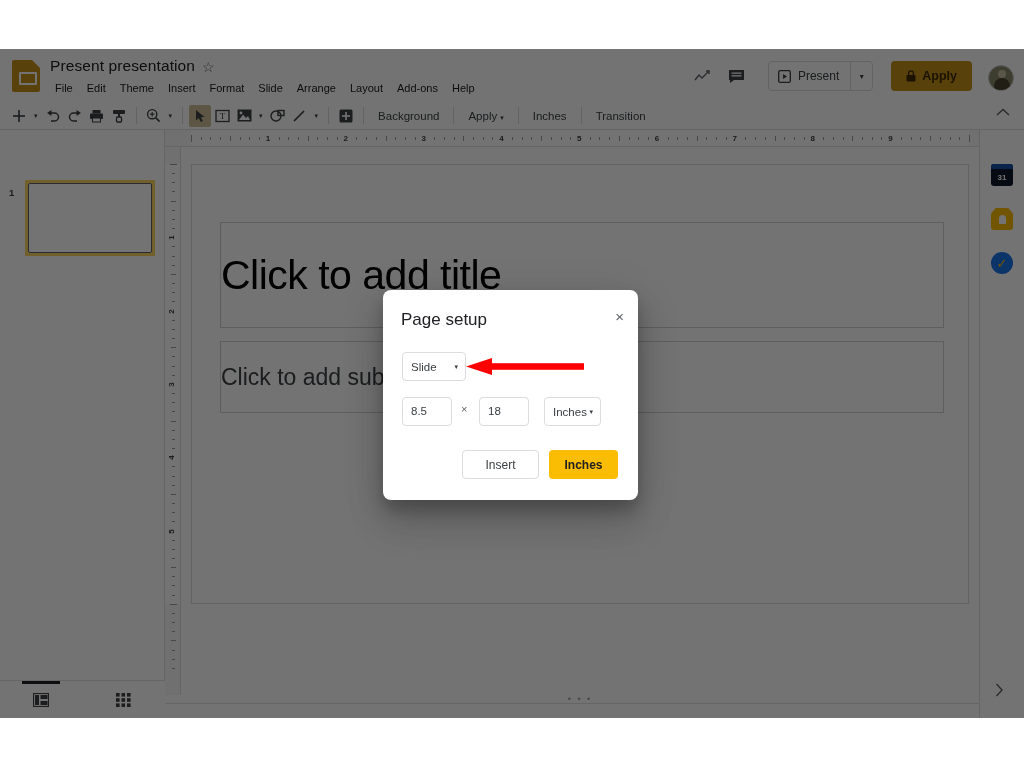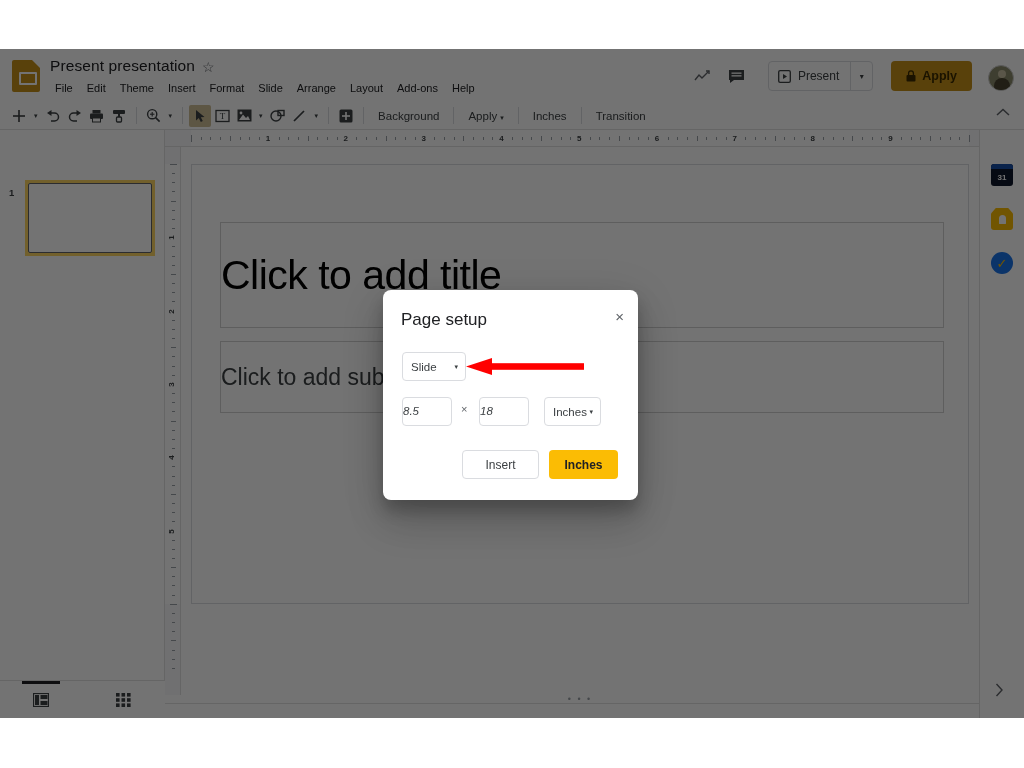--- a/index.html
+++ b/index.html
@@ -125,21 +125,21 @@
   .dlg-title { position:absolute; left:18px; top:20px; font-size:17px; color:#202124; }
   .dlg-close { position:absolute; right:14px; top:19px; font-size:15px; color:#5f6368; cursor:pointer; line-height:1;}
   .dlg-select {
     position:absolute; left:19px; top:62px; width:64px; height:29px;
     border:1px solid #dadce0; border-radius:4px; display:flex; align-items:center; justify-content:space-between;
     padding:0 7px 0 8px; font-size:11.5px; color:#3c4043; cursor:pointer; background:#fff;
   }
   .dlg-select .cr { font-size:7px; color:#3c4043; }
   .dlg-w, .dlg-h {
     position:absolute; top:107px; height:29px; border:1px solid #dadce0; border-radius:4px;
-    font-size:11.5px; color:#3c4043; padding-left:0; line-height:27px; background:#fff; cursor:text;font-style:italic;
+    font-size:11.5px; color:#3c4043; padding-left:8px; line-height:27px; background:#fff; cursor:text;
   }
   .dlg-w { left:19px; width:50px; }
   .dlg-x { position:absolute; left:78px; top:113px; font-size:11px; color:#5f6368; }
   .dlg-h { left:96px; width:50px; }
   .dlg-unit {
     position:absolute; left:161px; top:107px; width:57px; height:29px; border:1px solid #dadce0;
     border-radius:4px; display:flex; align-items:center; justify-content:space-between; padding:0 7px 0 8px;
     font-size:11.5px; color:#3c4043; cursor:pointer; background:#fff;
   }
   .dlg-unit .cr { font-size:7px; color:#3c4043; }

